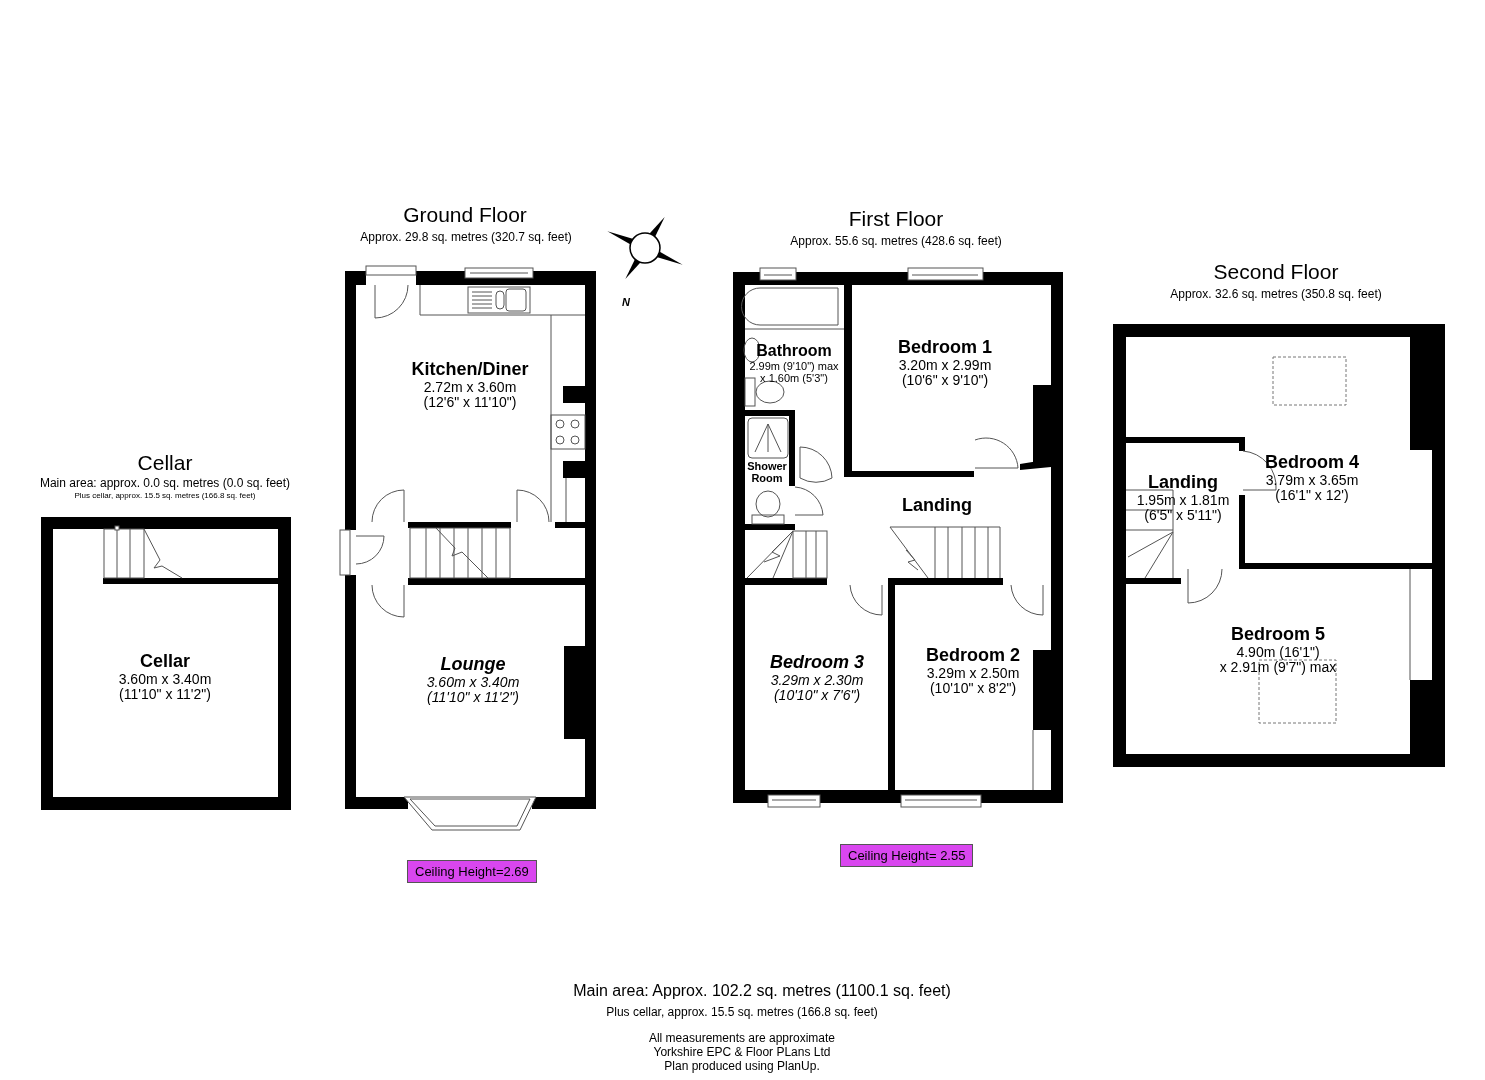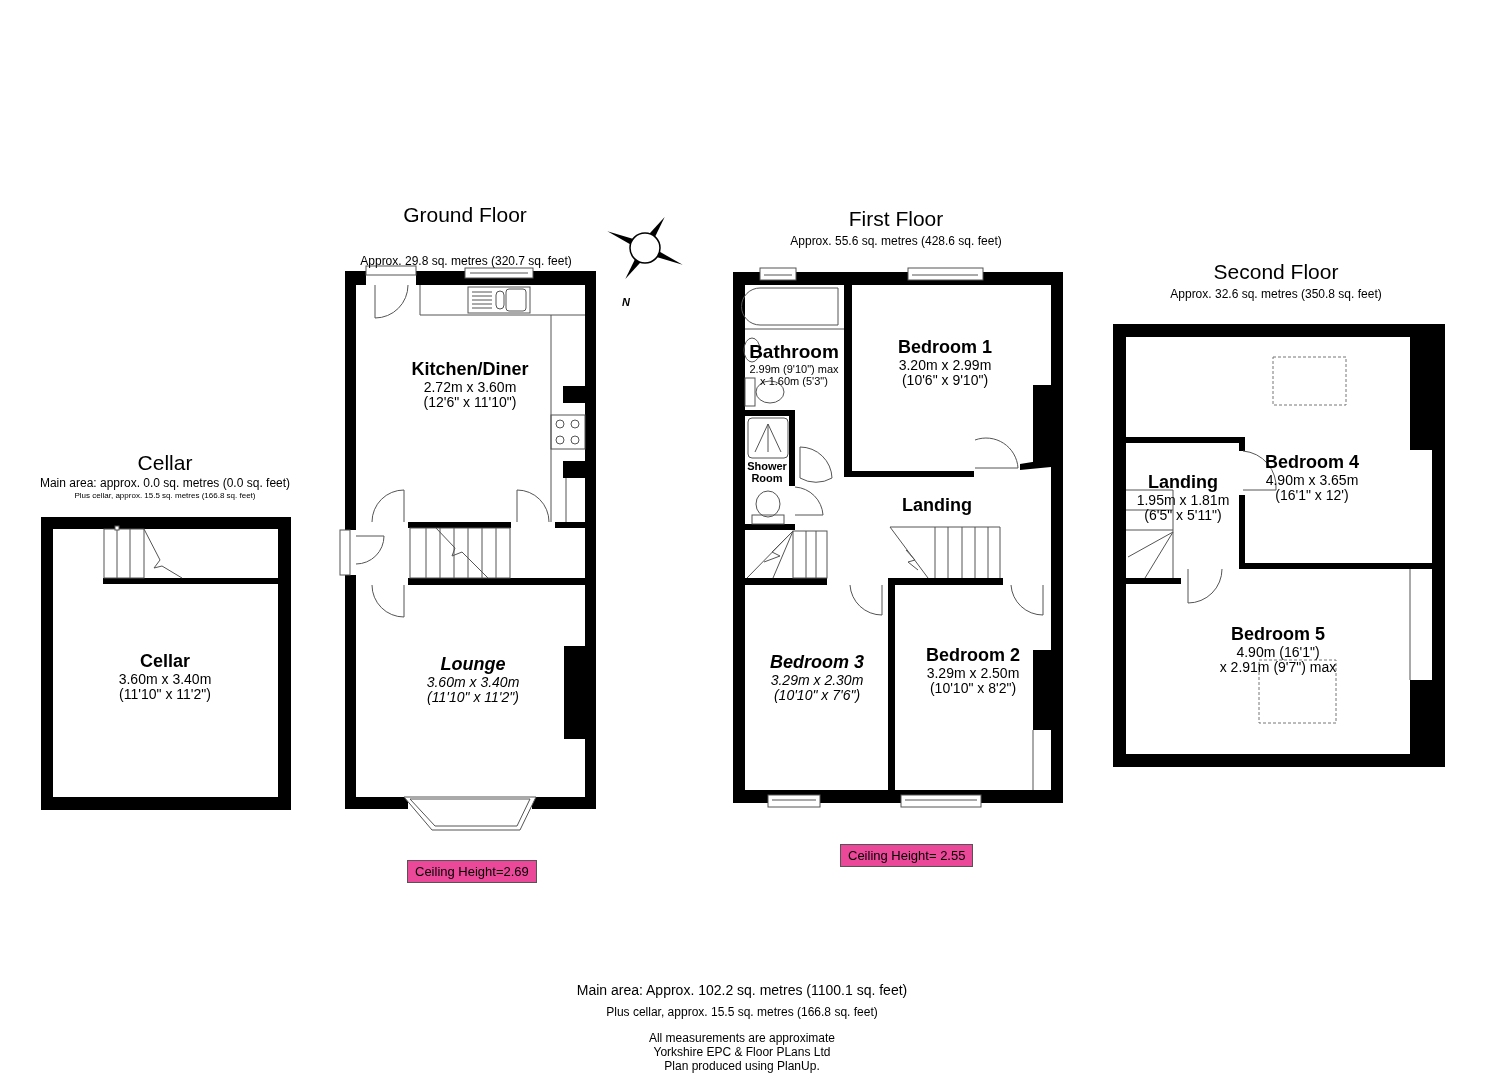--- a/index.html
+++ b/index.html
@@ -4,25 +4,25 @@
 <style>
   html, body { margin:0; padding:0; background:#ffffff; }
   body { width:1485px; height:1080px; position:relative; overflow:hidden;
          font-family:"Liberation Sans", sans-serif; color:#000; }
   .floor-title { position:absolute; font-weight:normal; font-size:21px; text-align:center; white-space:nowrap; transform:translateX(-50%); }
   .floor-sub { position:absolute; font-size:12px; text-align:center; white-space:nowrap; transform:translateX(-50%); }
   .floor-sub-small { position:absolute; font-size:8px; text-align:center; white-space:nowrap; transform:translateX(-50%); }
   .room-label { position:absolute; text-align:center; transform:translateX(-50%); white-space:nowrap; line-height:1.1; }
   .room-name { font-weight:bold; font-size:18px; display:block; }
   .room-dim { font-size:14px; display:block; }
-  .room-name.sm { font-size:19px; }
+  .room-name.sm { font-size:16px; }
   .room-dim.sm { font-size:11px; }
   .room-name.xs { font-size:11px; }
-  .ceiling { position:absolute; border:1px solid #555; font-size:13px; padding:3px 7px; white-space:nowrap; background:#ec4899; }
-  .footer-main { position:absolute; left:742px; top:982px; font-size:14px; transform:translateX(-50%); white-space:nowrap; }
+  .ceiling { position:absolute; border:1px solid #555; font-size:13px; padding:3px 7px; white-space:nowrap; background:#d946ef; }
+  .footer-main { position:absolute; left:762px; top:982px; font-size:16px; transform:translateX(-50%); white-space:nowrap; }
   .footer-sub { position:absolute; left:742px; top:1005px; font-size:12px; transform:translateX(-50%); white-space:nowrap; }
   .footer-notes { position:absolute; left:742px; top:1031px; font-size:12px; transform:translateX(-50%); text-align:center; line-height:14px; }
   svg { position:absolute; left:0; top:0; }
 </style>
 </head>
 <body>
 
 <svg width="1485" height="1080" viewBox="0 0 1485 1080">
   <defs>
     <style>
@@ -231,21 +231,21 @@
 <div class="floor-title" style="left:165px; top:451px;">Cellar</div>
 <div class="floor-sub" style="left:165px; top:476px;">Main area: approx. 0.0 sq. metres (0.0 sq. feet)</div>
 <div class="floor-sub-small" style="left:165px; top:491px;">Plus cellar, approx. 15.5 sq. metres (166.8 sq. feet)</div>
 <div class="room-label" style="left:165px; top:652px;">
   <span class="room-name">Cellar</span>
   <span class="room-dim">3.60m x 3.40m</span>
   <span class="room-dim">(11'10" x 11'2")</span>
 </div>
 
 <div class="floor-title" style="left:465px; top:203px;">Ground Floor</div>
-<div class="floor-sub" style="left:466px; top:230px;margin-top:24px;">Approx. 29.8 sq. metres (320.7 sq. feet)</div>
+<div class="floor-sub" style="left:466px; top:230px;">Approx. 29.8 sq. metres (320.7 sq. feet)</div>
 <div class="room-label" style="left:470px; top:360px;">
   <span class="room-name">Kitchen/Diner</span>
   <span class="room-dim">2.72m x 3.60m</span>
   <span class="room-dim">(12'6" x 11'10")</span>
 </div>
 <div class="room-label" style="left:473px; top:655px;font-style:italic;">
   <span class="room-name">Lounge</span>
   <span class="room-dim">3.60m x 3.40m</span>
   <span class="room-dim">(11'10" x 11'2")</span>
 </div>
@@ -279,21 +279,21 @@
   <span class="room-name">Bedroom 2</span>
   <span class="room-dim">3.29m x 2.50m</span>
   <span class="room-dim">(10'10" x 8'2")</span>
 </div>
 <div class="ceiling" style="left:840px; top:844px;">Ceiling Height= 2.55</div>
 
 <div class="floor-title" style="left:1276px; top:260px;">Second Floor</div>
 <div class="floor-sub" style="left:1276px; top:287px;">Approx. 32.6 sq. metres (350.8 sq. feet)</div>
 <div class="room-label" style="left:1312px; top:405px;margin-top:48px;">
   <span class="room-name">Bedroom 4</span>
-  <span class="room-dim">4.90m x 3.65m</span>
+  <span class="room-dim">3.79m x 3.65m</span>
   <span class="room-dim">(16'1" x 12')</span>
 </div>
 <div class="room-label" style="left:1183px; top:473px;">
   <span class="room-name">Landing</span>
   <span class="room-dim">1.95m x 1.81m</span>
   <span class="room-dim">(6'5" x 5'11")</span>
 </div>
 <div class="room-label" style="left:1278px; top:617px;margin-top:8px;">
   <span class="room-name">Bedroom 5</span>
   <span class="room-dim">4.90m (16'1")</span>

